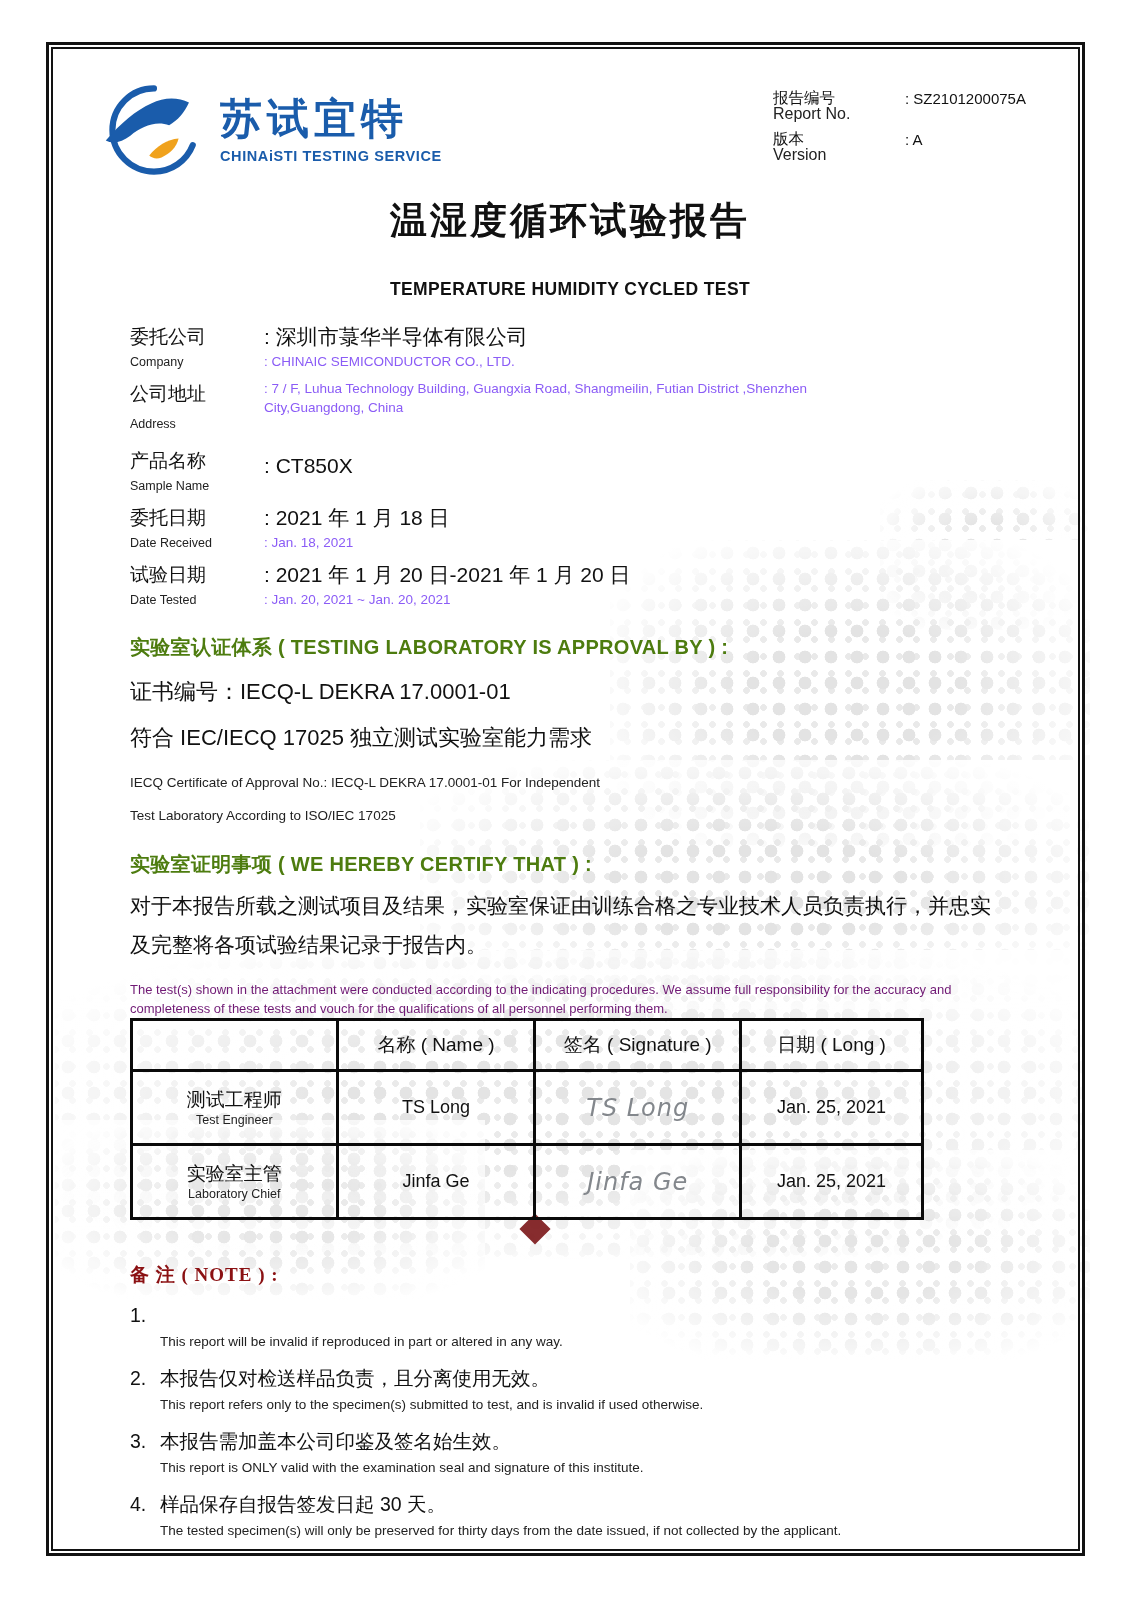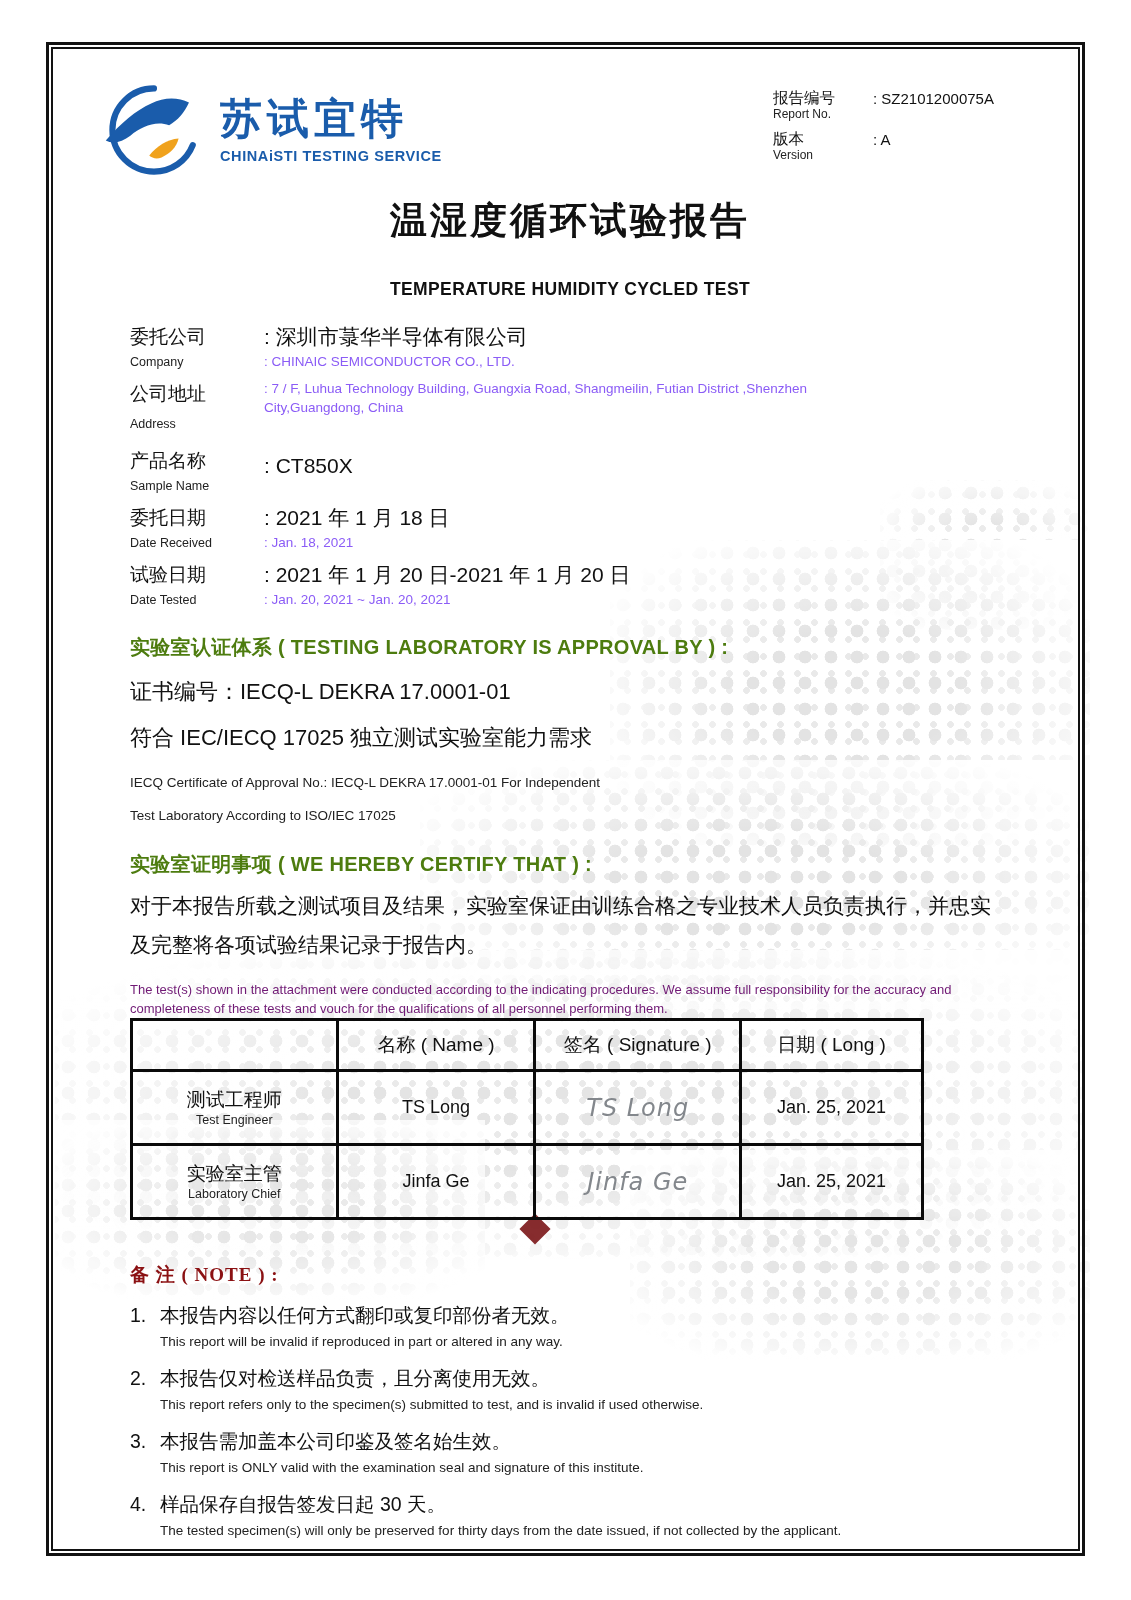--- a/index.html
+++ b/index.html
@@ -23,24 +23,24 @@
   .dots-f{left:630px;top:1150px;width:460px;height:210px;opacity:.9;}
   .red-diamond{position:absolute;left:524px;top:1218px;width:22px;height:22px;background:#7a1517;
         transform:rotate(45deg);z-index:0;opacity:.9;}
   .content{position:absolute;left:130px;top:78px;width:880px;z-index:2;}
   
   .header-row{display:flex;justify-content:space-between;margin:0 -48px 14px -28px;}
   .logo{display:flex;align-items:center;gap:14px;}
   .logo-text .zh{font-size:42px;font-weight:bold;color:#1a5cab;letter-spacing:5px;line-height:46px;}
   .logo-text .en{font-size:14.5px;font-weight:bold;color:#1a5cab;letter-spacing:.6px;margin-top:6px;}
   .report-block{width:285px;margin-top:10px;}
-  .rb-row{display:flex;margin-bottom:8px;}
+  .rb-row{display:flex;margin-bottom:8px;gap:32px;}
   .rb-labels{width:100px;}
   .rb-zh{font-size:15.5px;line-height:19px;}
-  .rb-en{font-size:12px;color:#222;line-height:14px;}
+  .rb-en{font-size:16px;color:#222;line-height:14px;}
   .rb-val{font-size:15px;padding-top:2px;}
   
   .title-zh{text-align:center;font-size:37px;font-weight:bold;letter-spacing:3px;margin-top:4px;}
   .title-en{text-align:center;font-size:17.5px;font-weight:bold;letter-spacing:.4px;margin-top:33px;}
   
   .info{margin-top:22px;}
   .info-row{display:flex;margin-bottom:7px;}
   .i-labels{width:134px;flex:none;}
   .i-zh-label{font-size:19px;line-height:30px;}
   .i-en-label{font-size:12.5px;line-height:20px;color:#222;}
@@ -229,21 +229,20 @@
       </tr>
     </tbody>
       </table>
 
     <div class="notes">
       <div class="note-head">备 注 ( NOTE ) :</div>
 
       <div class="note-item">
         <div class="note-zh">
           <span class="note-num">1.</span>
-          <span>本报告内容以任何方式翻印或复印部份者无效。</span>
         </div>
         <div class="note-en">This report will be invalid if reproduced in part or altered in any way.</div>
       </div>
 
       <div class="note-item">
         <div class="note-zh">
           <span class="note-num">2.</span>
           <span>本报告仅对检送样品负责，且分离使用无效。</span>
         </div>
         <div class="note-en">This report refers only to the specimen(s) submitted to test, and is invalid if used otherwise.</div>

